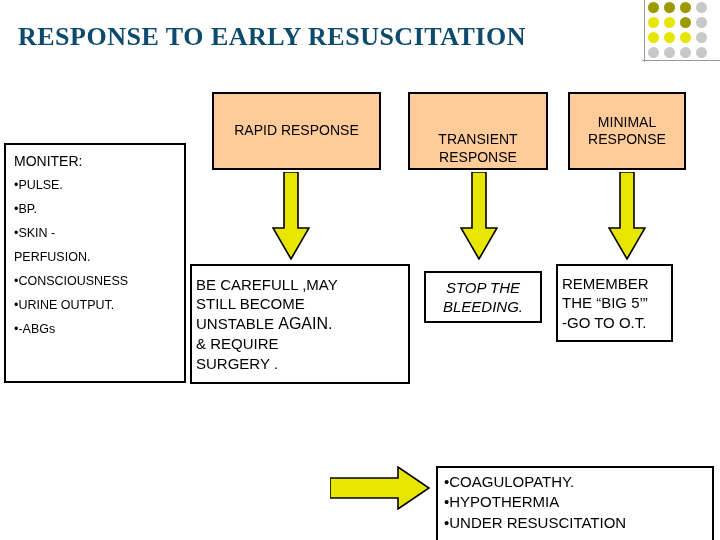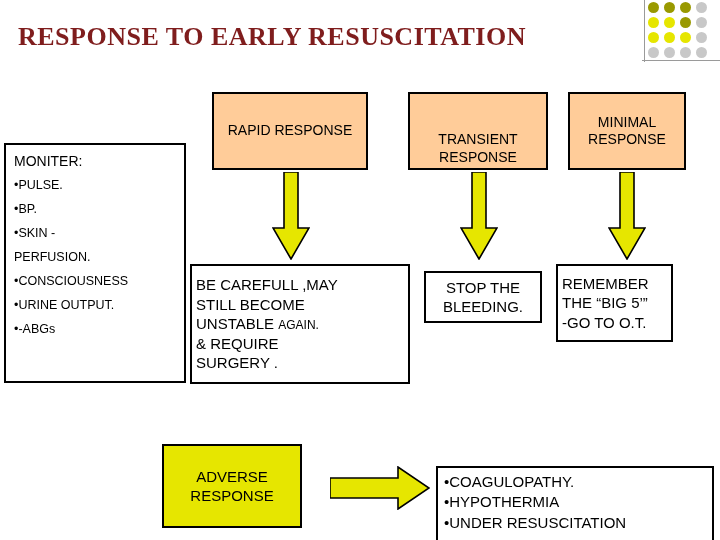--- a/index.html
+++ b/index.html
@@ -39,21 +39,21 @@
     background: #9a9a9a;
   }
   
   .title {
     position: absolute;
     left: 18px;
     top: 22px;
     font-family: "Liberation Serif", serif;
     font-size: 26px;
     font-weight: bold;
-    color: #7f1d1d;
+    color: #0c4a6e;
     letter-spacing: 0.5px;
     white-space: nowrap;
   }
   
   .box {
     position: absolute;
     box-sizing: border-box;
     border: 2px solid #000000;
     display: flex;
     align-items: center;
@@ -105,23 +105,24 @@
   .arrow-right {
     position: absolute;
   }
   
   .txt-1 {
     font-size: 15px;
     text-align: left;
     line-height: 1.3;
   }
   .txt-small {
-    font-size: 12px;
+    font-size: 16px;
   }
   .txt-italic {
+    font-style: italic;
   }
   .bullets {
     position: absolute;
     box-sizing: border-box;
     border: 2px solid #000000;
     background: #ffffff;
     padding: 4px 6px;
     font-size: 15px;
     line-height: 1.35;
   }
@@ -151,21 +152,21 @@
     <div class="dot" style="left:54px; top:32px; background:#c8c8c8;"></div>
 
     <div class="dot" style="left:6px;  top:47px; background:#c8c8c8;"></div>
     <div class="dot" style="left:22px; top:47px; background:#c8c8c8;"></div>
     <div class="dot" style="left:38px; top:47px; background:#c8c8c8;"></div>
     <div class="dot" style="left:54px; top:47px; background:#c8c8c8;"></div>
   </div>
 
   <div class="title">RESPONSE TO  EARLY RESUSCITATION</div>
 
-  <div class="box box-peach" style="left:212px; top:92px; width:156px; height:78px;">
+  <div class="box box-peach" style="left:212px; top:92px; width:169px; height:78px;">
     <div class="inner lbl-top">RAPID RESPONSE</div>
   </div>
 
   <div class="box box-peach" style="left:408px; top:92px; width:140px; height:78px;align-items:flex-end;">
     <div class="inner lbl-top">TRANSIENT RESPONSE</div>
   </div>
 
   <div class="box box-peach" style="left:568px; top:92px; width:118px; height:78px;">
     <div class="inner lbl-top">MINIMAL RESPONSE</div>
   </div>
@@ -217,26 +218,20 @@
   </div>
 
   <div class="box box-white" style="left:556px; top:264px; width:117px; height:78px;">
     <div class="inner txt-1">
       <div>REMEMBER</div>
       <div>THE “BIG 5’”</div>
       <div>-GO TO O.T.</div>
     </div>
   </div>
 
-  <div class="box box-yellow" style="left:162px; top:444px; width:140px; height:84px;">
-    <div class="inner txt-1 txt-italic" style="text-align:center;">
-      <div>ADVERSE</div>
-      <div>RESPONSE</div>
-    </div>
-  </div>
 
   <div class="arrow-right" style="left:330px; top:466px; width:100px; height:44px;">
     <svg width="100" height="44" viewBox="0 0 100 44">
       <polygon points="0,12 68,12 68,1 99,22 68,43 68,32 0,32" fill="#e6e600" stroke="#000000" stroke-width="1.6"></polygon>
     </svg>
   </div>
 
   <div class="bullets" style="left:436px; top:446px; width:278px; height:78px;margin-top:20px;">
     <div>•COAGULOPATHY.</div>
     <div>•HYPOTHERMIA</div>

